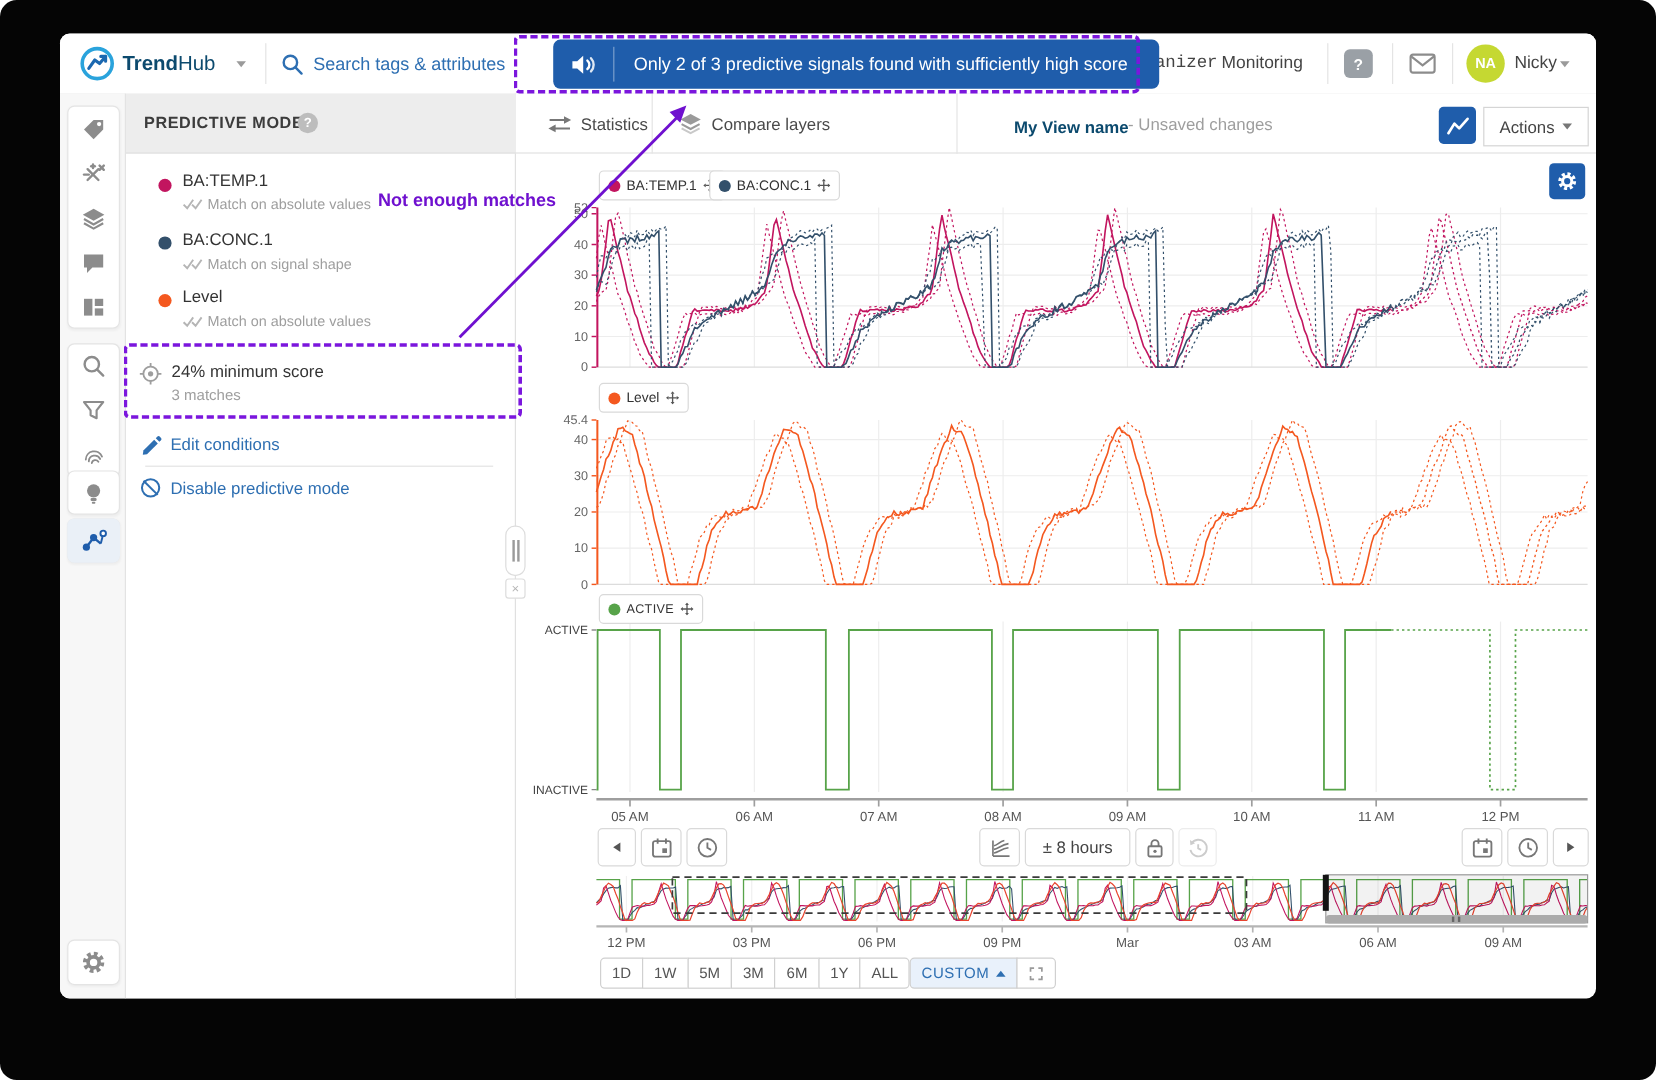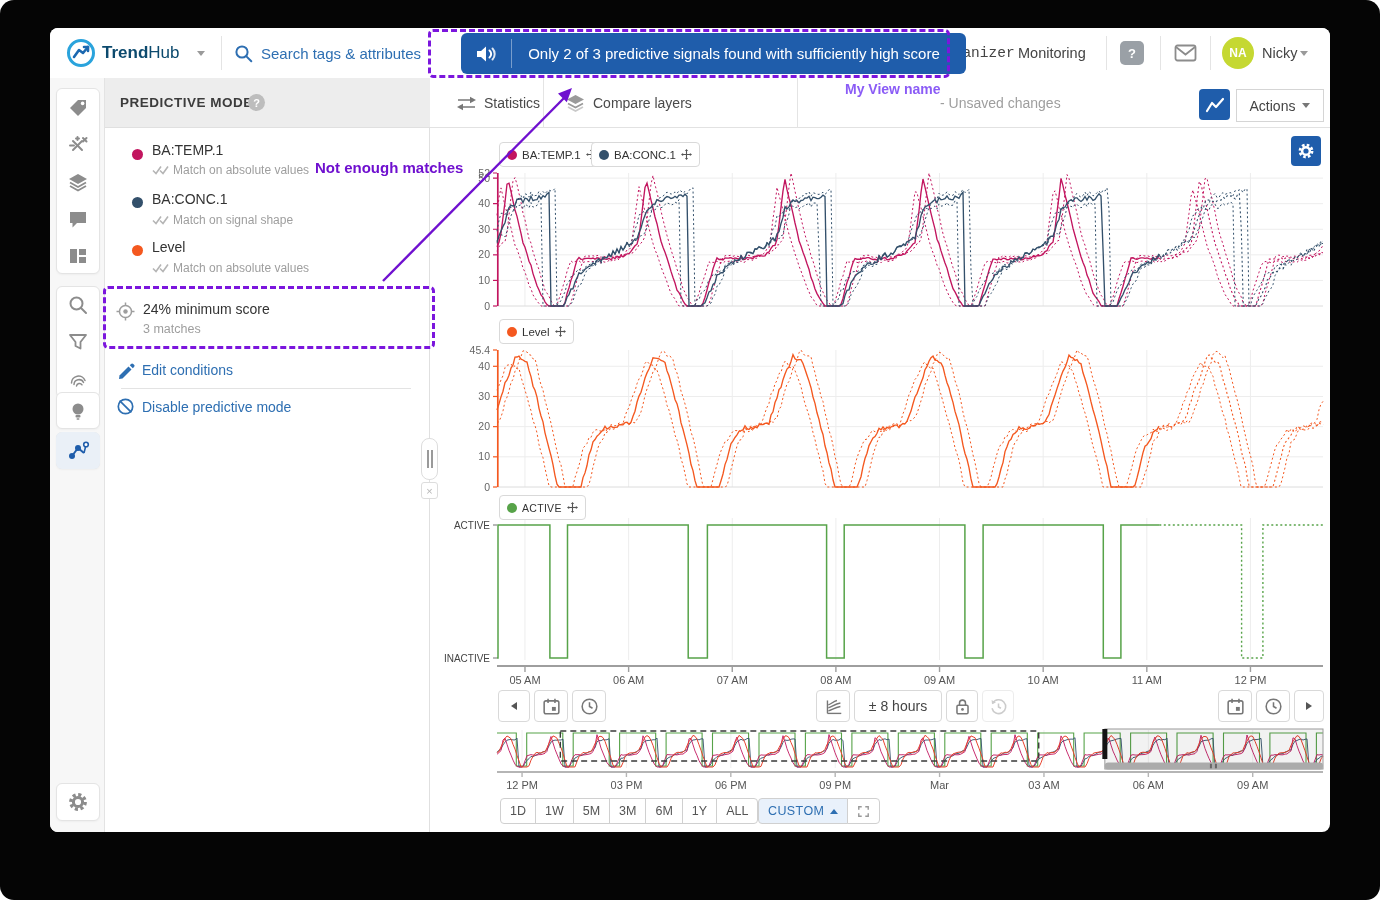--- a/index.html
+++ b/index.html
@@ -250,21 +250,21 @@
     <line x1="20" y1="11" x2="7" y2="11" stroke="#777" stroke-width="1.7"></line>
         <polygon points="2,11 8,7.8 8,14.2" fill="#777"></polygon>
   </svg>
   <div class="abs head-label" style="left:434px;top:67px;">Statistics</div>
   <svg class="abs" style="left:515px;top:65px;" width="21" height="20" viewBox="0 0 21 20">
     <path d="M10.5 2 L19 6.5 L10.5 11 L2 6.5 Z" fill="#9a9a9a"></path>
     <path d="M3 10.5 L10.5 14.5 L18 10.5" fill="none" stroke="#9a9a9a" stroke-width="1.7"></path>
     <path d="M3 14 L10.5 18 L18 14" fill="none" stroke="#c9c9c9" stroke-width="1.7"></path>
   </svg>
   <div class="abs head-label" style="left:543px;top:67px;">Compare layers</div>
-  <div class="abs" style="left:795px;top:53px;font-size:14px;font-weight:bold;color:#8b5cf6;">My View name</div>
+  <div class="abs" style="left:795px;top:70px;font-size:14px;font-weight:bold;color:#0c4a6e;">My View name</div>
   <div class="abs" style="left:890px;top:67px;font-size:14px;color:#9e9e9e;">- Unsaved changes</div>
   <div class="abs blue-sq" style="left:1149px;top:61px;width:31px;height:31px;">
     <svg width="20" height="18" viewBox="0 0 20 18">
       <polyline points="2,15 7,7 11,11 18,3" fill="none" stroke="#fff" stroke-width="2.2" stroke-linecap="round" stroke-linejoin="round"></polyline>
     </svg>
   </div>
   <div class="abs actions-btn" style="left:1186px;top:61px;width:86px;height:31px;">
     <span>Actions</span>
     <span class="chev-down" style="border-top-color:#777;"></span>
   </div>

